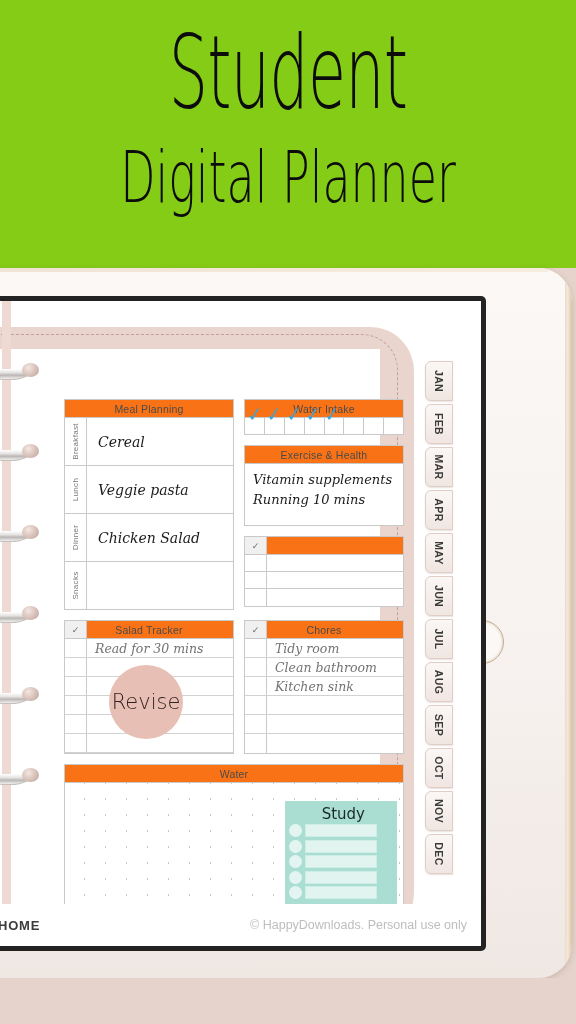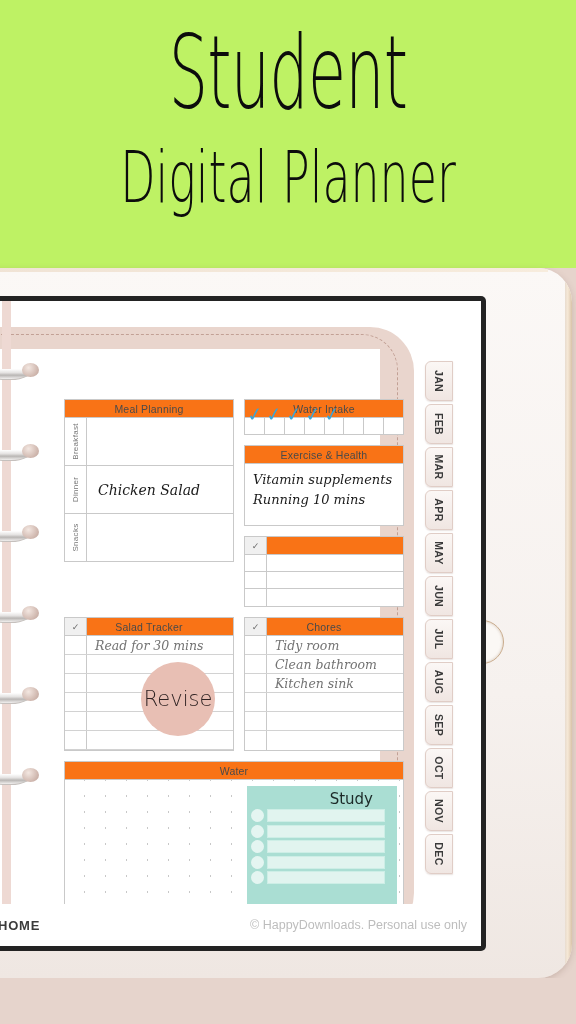--- a/index.html
+++ b/index.html
@@ -8,21 +8,21 @@
     width: 576px; height: 1024px;
     overflow: hidden;
     font-family: "Liberation Sans", sans-serif;
   }
 
   body { background: #e6d4cc; position: relative; }
 
   
   #banner {
     position: absolute; left: 0; top: 0; width: 576px; height: 268px;
-    background: #bef264;
+    background: #84cc16;
     text-align: center;
   }
   #title-main {
     font-family: "DejaVu Sans", sans-serif;
     font-size: 86px; line-height: 1;
     font-weight: 300;
     color: #0c0c0c;
     letter-spacing: -1px;
     transform: scaleX(0.72) scaleY(1.18);
     transform-origin: center top;
@@ -237,38 +237,38 @@
   }
   #habit { width: 170px; }
   #chores { width: 160px; }
 
   #revise-sticker {
     position: absolute; left: 44px; top: 26px;
     width: 74px; height: 74px; border-radius: 50%;
     background: #e8bfb4;
     display: flex; align-items: center; justify-content: center;
     font-family: "DejaVu Sans", sans-serif;
-    font-size: 21px; font-weight: 300; color: #2e2222; margin-left: 32px;
+    font-size: 21px; font-weight: 300; color: #2e2222;
   }
 
   
   #notes { margin-top: 10px; width: 340px; }
   #notes .dots {
     border: 1px solid #c9c9c9; border-top: none;
     height: 141px; position: relative;
     background-color: #fff;
     background-image: radial-gradient(#c8c8c8 0.9px, transparent 1px);
     background-size: 21px 16px;
     background-position: 9px 8px;
   }
   #study-sticker {
-    position: absolute; right: 6px; top: 6px;
-    width: 150px; height: 118px;
+    position: absolute; right: 6px; top: 18px;
+    width: 112px; height: 118px;
     background: #aaded3;
-    padding: 3px 12px 4px 4px;
+    padding: 3px 20px 4px 4px;
   }
   #study-title {
     text-align: right; padding-right: 12px;
     font-family: "DejaVu Sans", sans-serif;
     font-size: 15px; color: #1c2a28; line-height: 20px;
   }
   .study-row {
     display: flex; align-items: center; gap: 3px;
     margin-bottom: 2.5px;
   }
@@ -402,20 +402,27 @@
 
         <div class="row2">
 
           <div id="meal" class="card">
             <div class="ttl">Meal Planning</div>
             <div id="meal-rows">
                 <div class="meal-row">
                   <div class="meal-lbl">
                     <span>Breakfast</span>
                   </div>
+                  <div class="meal-val">Cereal</div>
+                </div>
+                <div class="meal-row">
+                  <div class="meal-lbl">
+                    <span>Lunch</span>
+                  </div>
+                  <div class="meal-val">Veggie pasta</div>
                 </div>
                 <div class="meal-row">
                   <div class="meal-lbl">
                     <span>Dinner</span>
                   </div>
                   <div class="meal-val">Chicken Salad</div>
                 </div>
                 <div class="meal-row">
                   <div class="meal-lbl">
                     <span>Snacks</span>

